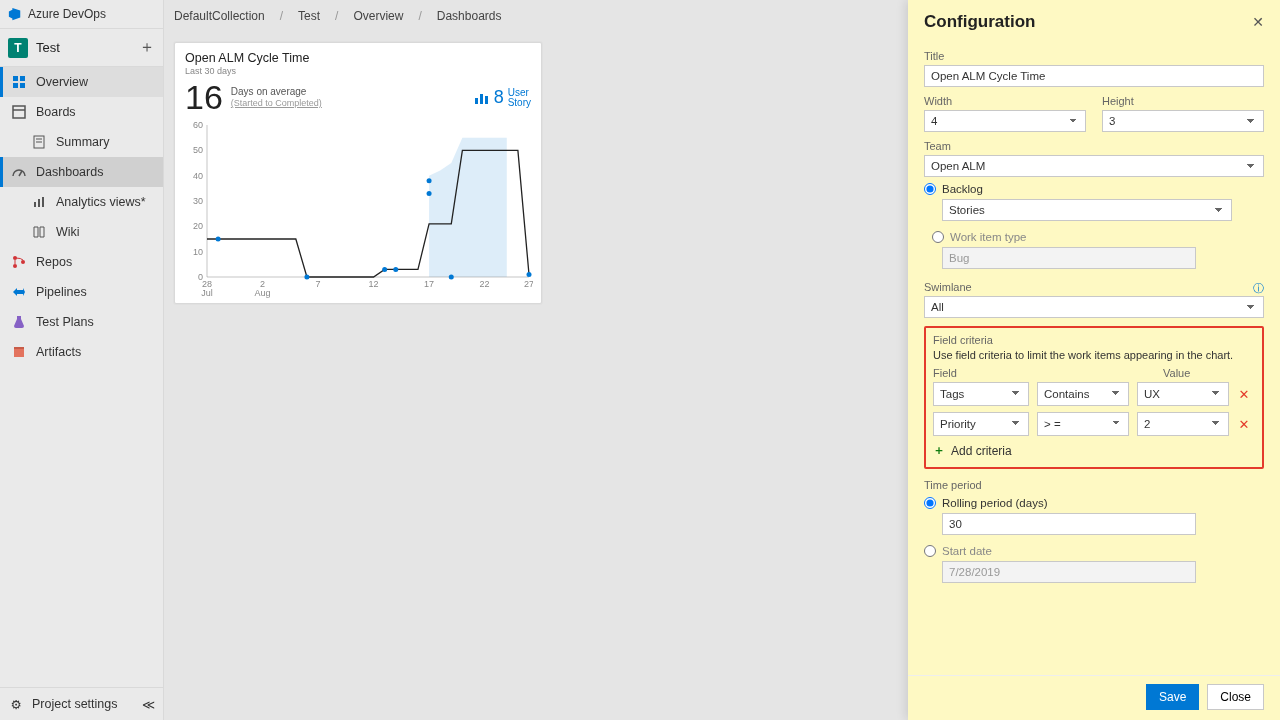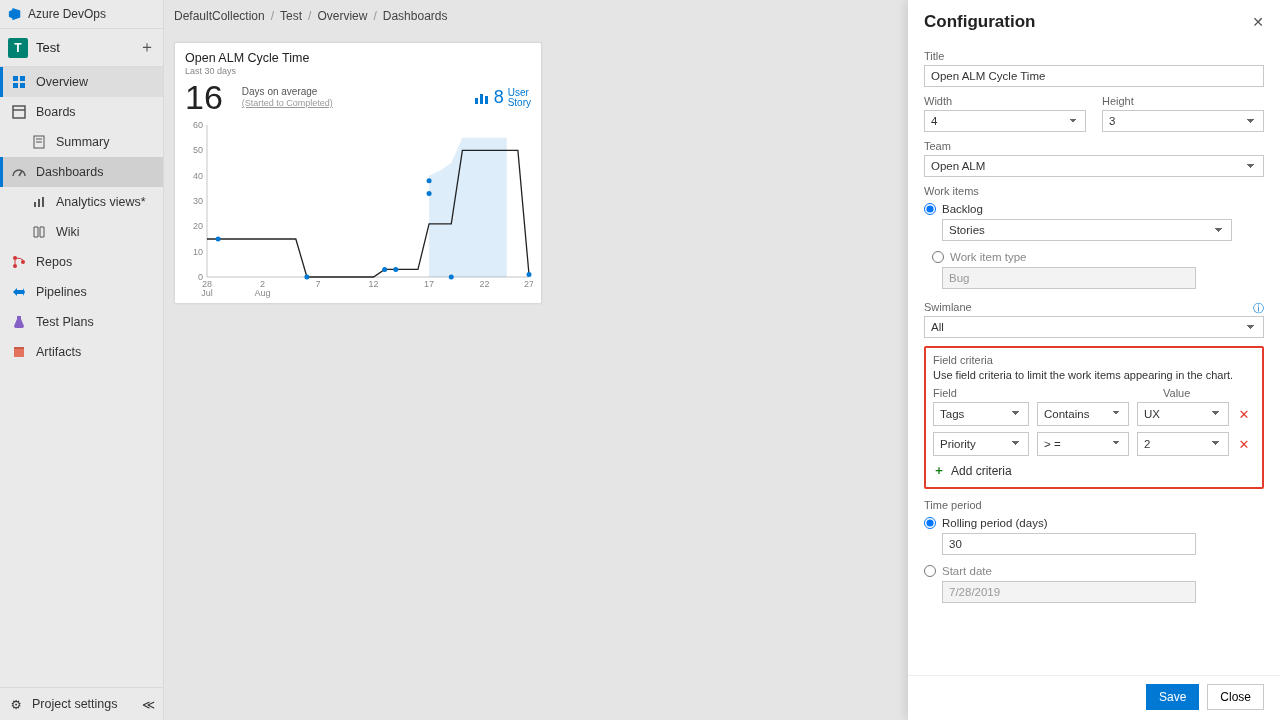--- a/index.html
+++ b/index.html
@@ -17,40 +17,40 @@
   .sb-item.hover { background: #DADADA; }
   .sb-item.section { font-weight: 400; }
   .sb-item.active { background: #D0D0D0; border-left: 3px solid #0078D4; }
   .sb-item.sub { padding-left: 28px; }
   .sb-icon { width: 16px; height: 16px; display: flex; align-items: center; justify-content: center; }
   .sb-spacer { flex: 1; }
   .sb-footer { display: flex; align-items: center; padding: 8px; font-size: 12.5px; color: #333; border-top: 1px solid #D9D9D9; }
   .sb-footer .collapse { margin-left: auto; }
   
   .main { flex: 1; display: flex; flex-direction: column; background: #E5E5E5; }
-  .breadcrumbs { height: 28px; display: flex; align-items: center; gap: 6px; padding: 16px 10px; font-size: 12px; color: #444; }
+  .breadcrumbs { height: 28px; display: flex; align-items: center; gap: 15px; padding: 16px 10px; font-size: 12px; color: #444; }
   .breadcrumbs span.sep { color: #999; }
   .bc-item { color: #444; }
   .canvas { flex: 1; padding: 10px; position: relative; }
   
   .widget { position: absolute; left: 10px; top: 10px; width: 368px; height: 262px; background: #fff; border: 1px solid #D9D9D9; border-radius: 2px; padding: 8px 10px; box-shadow: 0 0 0 1px rgba(0,0,0,0.02); }
   .w-title { font-size: 12.5px; color: #222; }
   .w-sub { font-size: 9px; color: #888; margin-top: 1px; }
-  .w-head2 { display: flex; align-items: center; margin-top: 2px; gap: 19px; }
+  .w-head2 { display: flex; align-items: center; margin-top: 2px; gap: 8px; }
   .w-big { font-size: 34px; font-weight: 300; color: #222; }
   .w-small { font-size: 10px; color: #555; line-height: 1.2; }
   .w-small .dim { color: #999; font-size: 9px; text-decoration: underline; }
   .w-legend { margin-left: auto; display: flex; align-items: center; gap: 4px; font-size: 10px; color: #0078D4; }
   .w-legend .num { font-size: 18px; font-weight: 400; color: #0078D4; }
   
   .chart { position: relative; width: 348px; height: 178px; margin-top: 4px; }
   .chart svg { width: 100%; height: 100%; }
   .axis-lbl { font-size: 9px; fill: #888; }
   
-  .panel { position: absolute; right: 0; top: 0; width: 372px; height: 720px; background: #ffffff; box-shadow: -2px 0 10px rgba(0,0,0,0.12); display: flex; flex-direction: column; }
+  .panel { position: absolute; right: 0; top: 0; width: 372px; height: 720px; background: #fef9c3; box-shadow: -2px 0 10px rgba(0,0,0,0.12); display: flex; flex-direction: column; }
   .p-head { display: flex; align-items: center; padding: 12px 16px 6px 16px; }
   .p-title { font-size: 17px; font-weight: 600; color: #222; }
   .p-close { margin-left: auto; color: #555; font-size: 14px; cursor: pointer; }
   .p-body { flex: 1; overflow-y: auto; padding: 4px 16px 8px 16px; }
   .lbl { font-size: 11px; color: #666; margin-top: 8px; margin-bottom: 3px; display: block; }
   .row2 { display: flex; gap: 16px; }
   .row2 > div { flex: 1; }
   .input, .select { width: 100%; height: 22px; border: 1px solid #C8C8C8; font-size: 11.5px; padding: 0 6px; color: #333; background: #fff; }
   .select { padding-right: 18px; background-image: linear-gradient(45deg, transparent 50%, #666 50%), linear-gradient(135deg, #666 50%, transparent 50%); background-position: calc(100% - 12px) 8px, calc(100% - 8px) 8px; background-size: 4px 4px, 4px 4px; background-repeat: no-repeat; appearance: none; }
   .radio-row { display: flex; align-items: center; gap: 6px; font-size: 11.5px; color: #333; margin-top: 6px; }
@@ -281,21 +281,20 @@
       </div>
       <div>
         <label class="lbl">Height</label>
         <select class="select"><option>3</option></select>
       </div>
     </div>
 
     <label class="lbl">Team</label>
     <select class="select"><option>Open ALM</option></select>
 
-    <label class="lbl">Work items</label>
     <div class="radio-row">
       <input type="radio" class="radio" checked="" style="">
       <span>Backlog</span>
     </div>
     <select class="select" style="width:290px;margin-left:18px;margin-top:4px;"><option>Stories</option></select>
 
     <div class="radio-row dim" style="margin-top:10px;padding-left:8px;">
       <input type="radio" class="radio" style="">
       <span>Work item type</span>
     </div>

